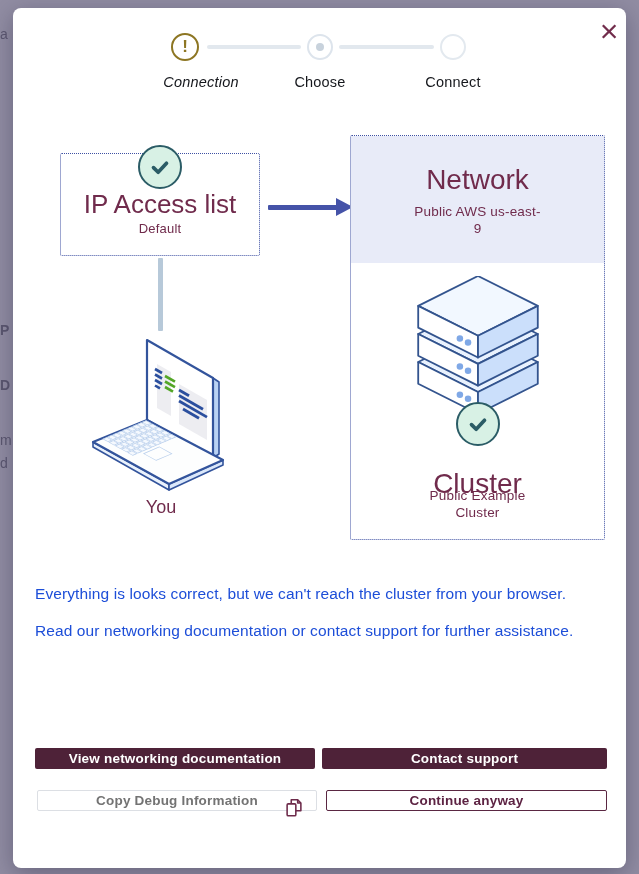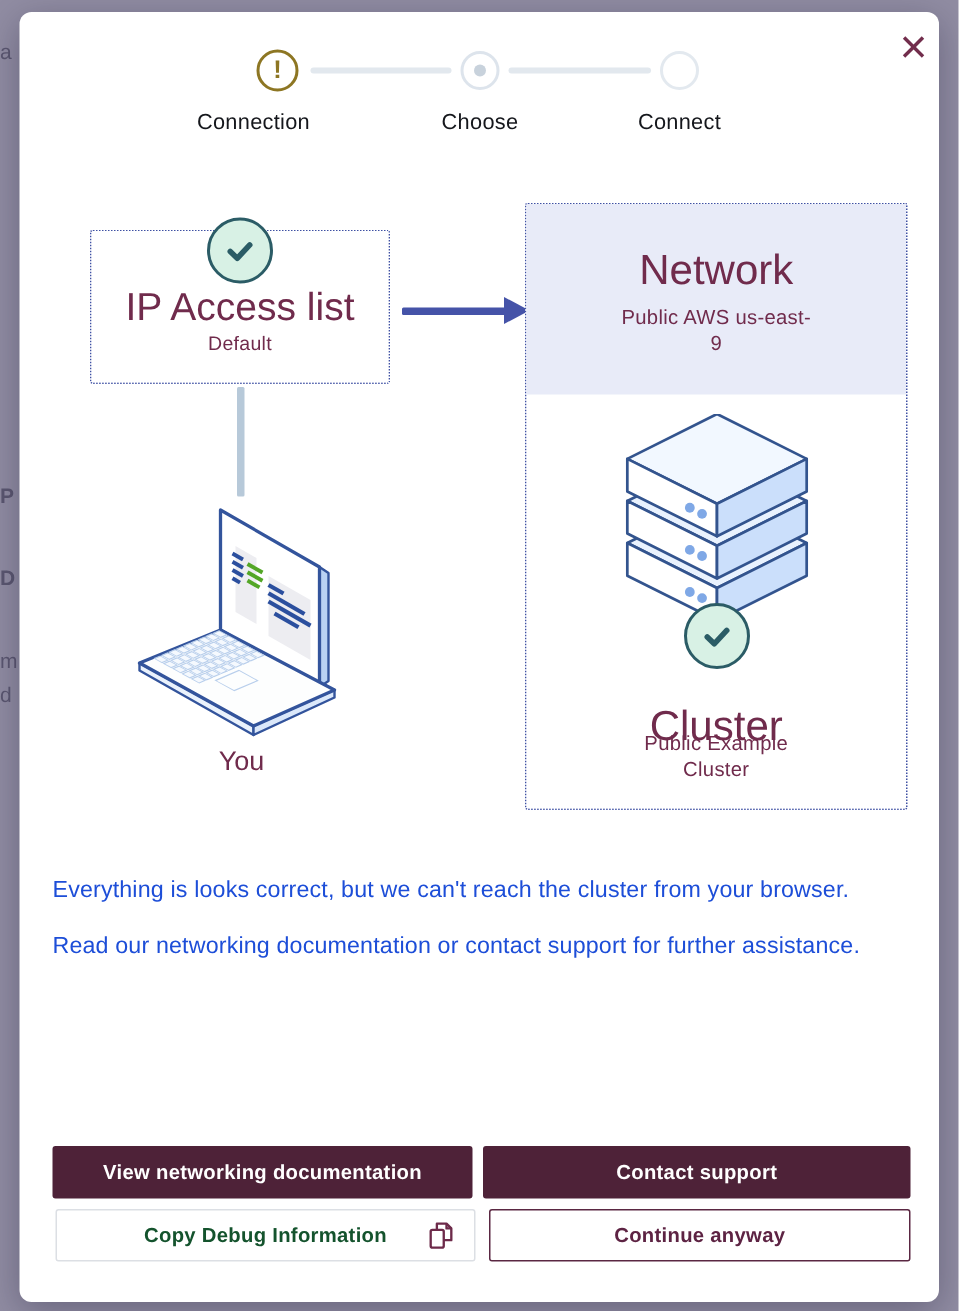--- a/index.html
+++ b/index.html
@@ -31,21 +31,21 @@
   .sline2 { left:326px; width:95px; }
   .step-icon { position:absolute; border-radius:50%; background:#fff; }
   .warn-circle { left:158px; top:25px; width:28px; height:28px; border:2px solid #8d7623;
                  color:#8d7623; font-weight:bold; font-size:17px; text-align:center; line-height:24px; }
   .cur-circle { left:294px; top:26px; width:26px; height:26px; border:2px solid #dde4ec; }
   .cur-circle .dot { position:absolute; left:7px; top:7px; width:8px; height:8px;
                      border-radius:50%; background:#c8d2dc; }
   .next-circle { left:427px; top:26px; width:26px; height:26px; border:2px solid #e3e9ef; }
   .slabel { position:absolute; top:66px; width:120px; text-align:center;
             font-size:14.5px; color:#15171c; letter-spacing:.2px; }
-  .slabel.conn { left:96px; } .slabel.choose { left:247px; } .slabel.connect { left:380px; }
+  .slabel.conn { left:128px;font-style:italic; } .slabel.choose { left:247px; } .slabel.connect { left:380px; }
 
   
   .maroon { color:#702b4c; }
   .dotted-box { position:absolute; border:1.6px dotted #3e50a3; border-radius:2px; background:#fff; }
 
   .ip-box { left:47px; top:145px; width:200px; height:103px; }
   .ip-title { position:absolute; left:47px; top:181px; width:200px; text-align:center;
               font-size:26px; }
   .ip-sub { position:absolute; left:47px; top:213px; width:200px; text-align:center;
             font-size:13px; letter-spacing:.2px; }
@@ -75,27 +75,27 @@
   .servers { position:absolute; left:50%; transform:translateX(-50%); top:140px; }
   .badge-cluster { left:50%; margin-left:-22px; top:266px; }
   .cluster-title { position:absolute; left:0; top:312px; width:100%; text-align:center; font-size:28px;margin-top:20px; }
   .cluster-sub { position:absolute; left:50%; transform:translateX(-50%); top:351px; width:120px;
                  text-align:center; font-size:13.5px; line-height:17px; letter-spacing:.2px; }
 
   .msg { position:absolute; left:22px; width:585px; font-size:15.5px; color:#1d4ed8;
          letter-spacing:.1px; }
   .msg1 { top:577px; } .msg2 { top:614px; }
 
-  .btn { position:absolute; height:35px; border-radius:2px; font-size:13.5px; font-weight:bold;
+  .btn { position:absolute; height:21px; border-radius:2px; font-size:13.5px; font-weight:bold;
          letter-spacing:.2px; display:flex; align-items:center; justify-content:center;
-         cursor:pointer; font-family:"Liberation Sans", sans-serif;margin-top:16px; }
+         cursor:pointer; font-family:"Liberation Sans", sans-serif; }
   .btn-filled { background:#4e2238; color:#ffffff; border:none; }
   .btn1 { left:22px; top:740px; width:280px; }
   .btn2 { left:309px; top:740px; width:285px; }
-  .btn3 { left:24px; top:782px; width:280px; background:#fff; color:#14532d;
+  .btn3 { left:24px; top:782px; width:280px; background:#fff; color:#737373;
           border:1px solid #dcdfe4; }
   .btn4 { left:313px; top:782px; width:281px; background:#fff; color:#5d2343;
           border:1.5px solid #5a2742; }
   .copy-ic { position:absolute; right:11px; top:6px; }
 </style>
 </head>
 <body>
 
 <div class="frag frag1">a</div>
 <div class="frag frag2">P</div>

